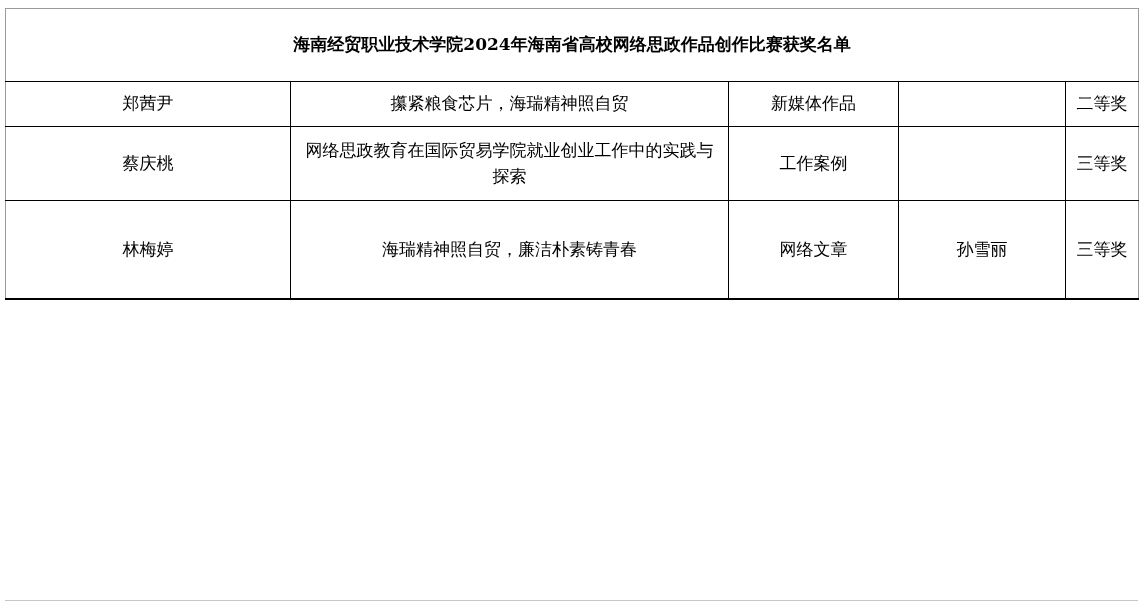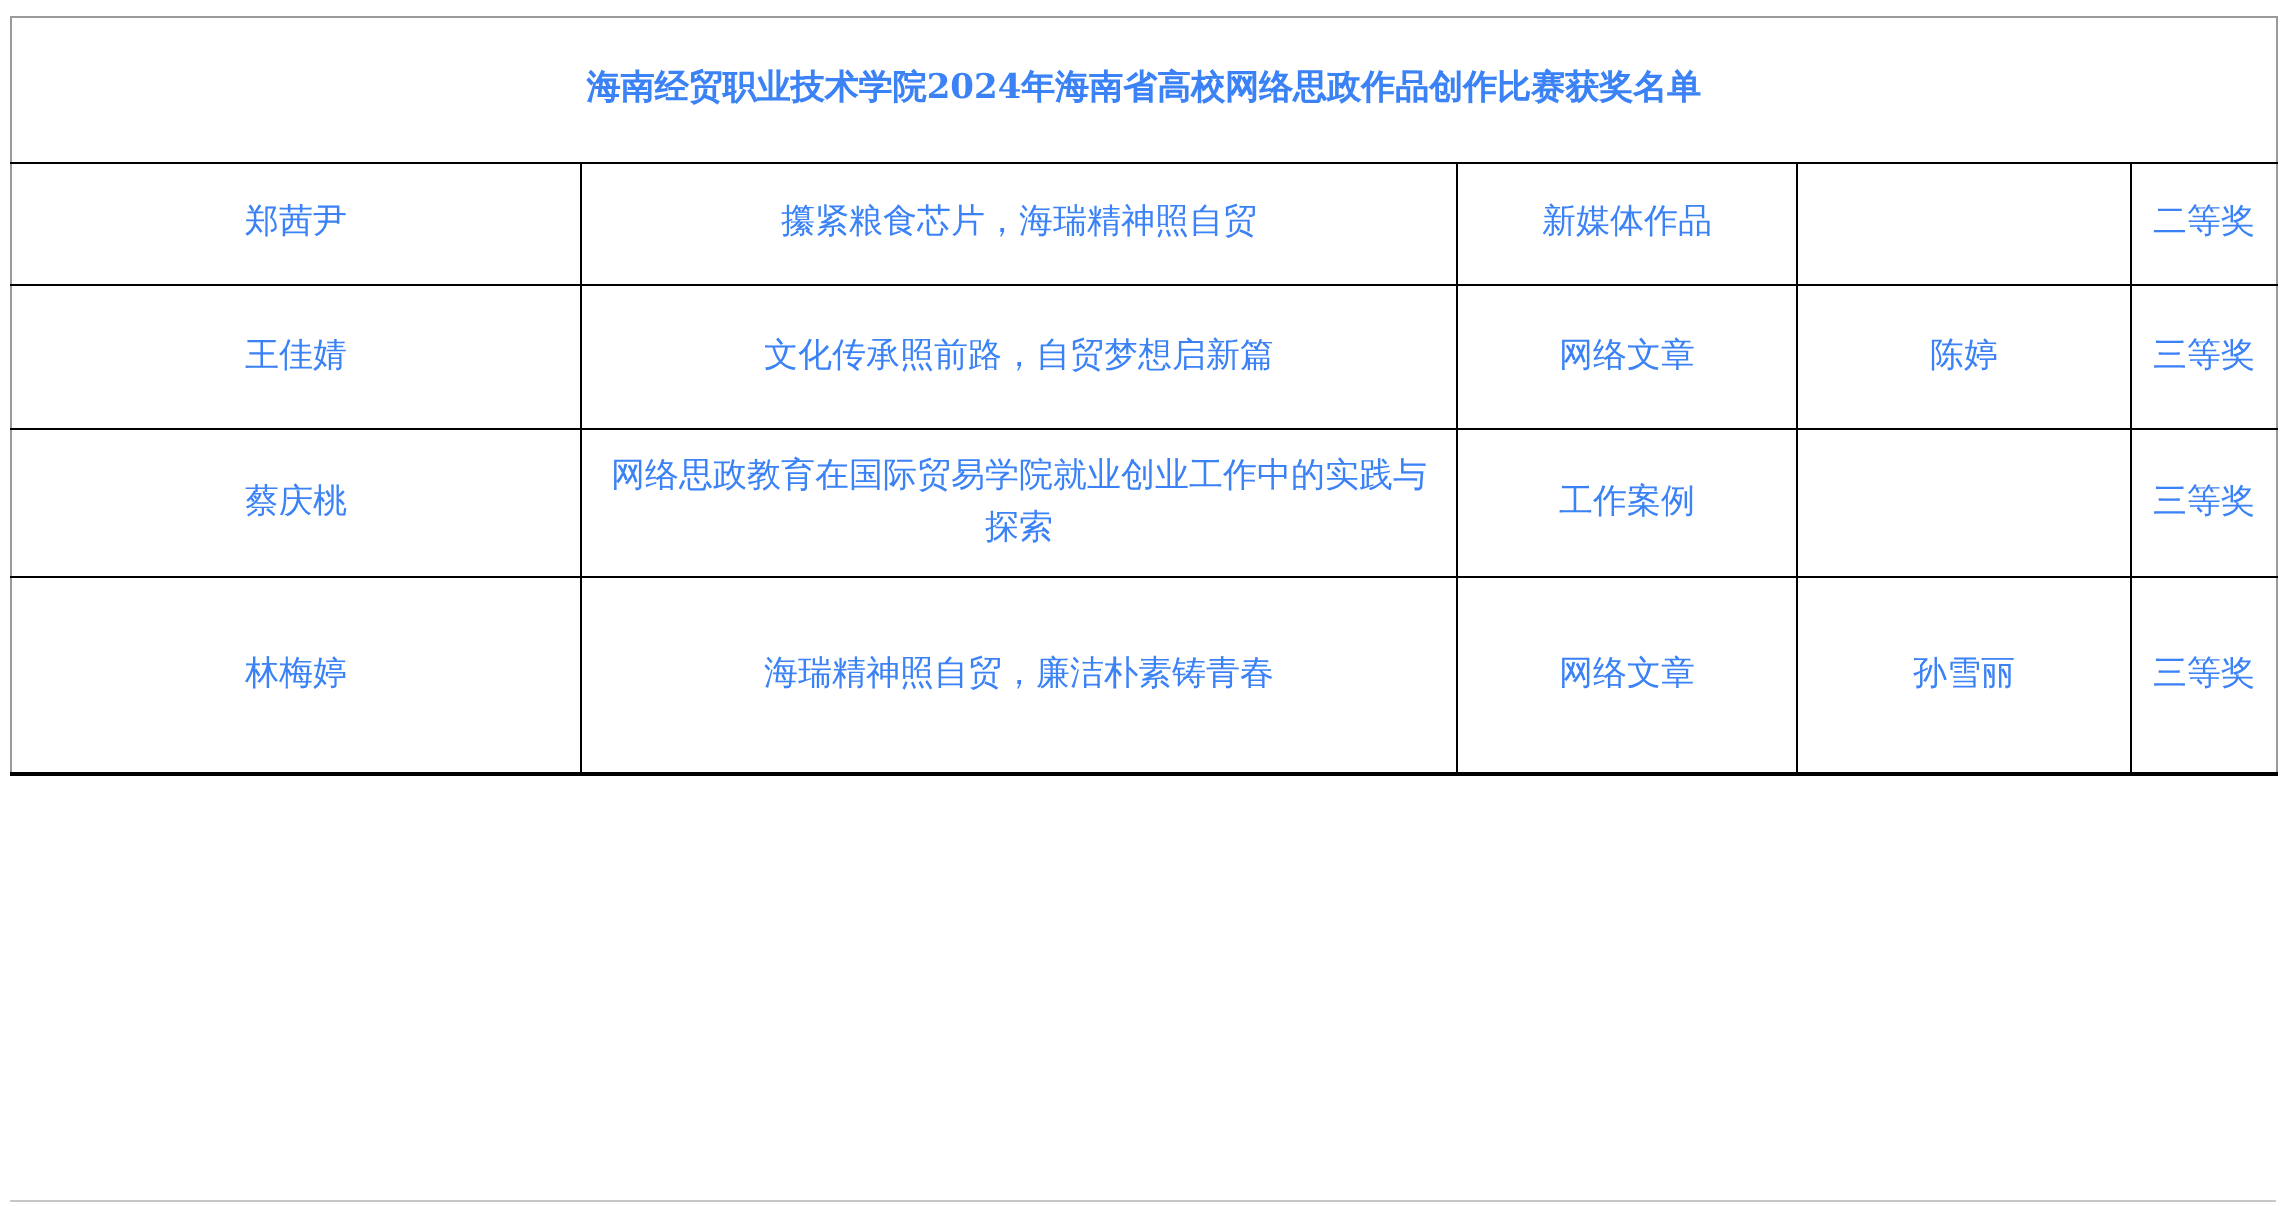--- a/index.html
+++ b/index.html
@@ -2,21 +2,21 @@
 <html><head>
 <meta charset="utf-8">
 <style>
   html, body { margin: 0; padding: 0; background: #ffffff; }
   .page {
     position: relative;
     width: 1142px;
     height: 603px;
     background: #ffffff;
     font-family: "DejaVu Serif", "Liberation Serif", serif;
-    color: #3b82f6;
+    color: #000000;
     overflow: hidden;
   }
   table.awards {
     position: absolute;
     left: 5px;
     top: 8px;
     width: 1133px;
     border-collapse: collapse;
     table-layout: fixed;
   }
@@ -40,21 +40,21 @@
     font-weight: bold;
     font-size: 20px;
     height: 68px;
     padding: 2px 20px;
   }
   .header-row td {
     font-weight: bold;
     height: 68px;
   }
   .r1 { height: 78px; }
-  .r2 { height: 61px; }
+  .r2 { height: 45px; }
   .r3 { height: 71px; }
   .r4 { height: 72px; }
   .r5 { height: 74px; }
   .r6 { height: 98px; }
 
   .bottom-edge {
     position: absolute;
     left: 5px;
     right: 4px;
     top: 600px;
@@ -78,27 +78,20 @@
       <tr class="title-row">
         <td colspan="5" class="last-col">海南经贸职业技术学院2024年海南省高校网络思政作品创作比赛获奖名单</td>
       </tr>
       <tr class="r2">
         <td>郑茜尹</td>
         <td>攥紧粮食芯片，海瑞精神照自贸</td>
         <td>新媒体作品</td>
         <td></td>
         <td class="last-col">二等奖</td>
       </tr>
-      <tr class="r4">
-        <td>王佳婧</td>
-        <td>文化传承照前路，自贸梦想启新篇</td>
-        <td>网络文章</td>
-        <td>陈婷</td>
-        <td class="last-col">三等奖</td>
-      </tr>
       <tr class="r5">
         <td>蔡庆桃</td>
         <td>网络思政教育在国际贸易学院就业创业工作中的实践与探索</td>
         <td>工作案例</td>
         <td></td>
         <td class="last-col">三等奖</td>
       </tr>
       <tr class="r6 last-row">
         <td>林梅婷</td>
         <td>海瑞精神照自贸，廉洁朴素铸青春</td>

